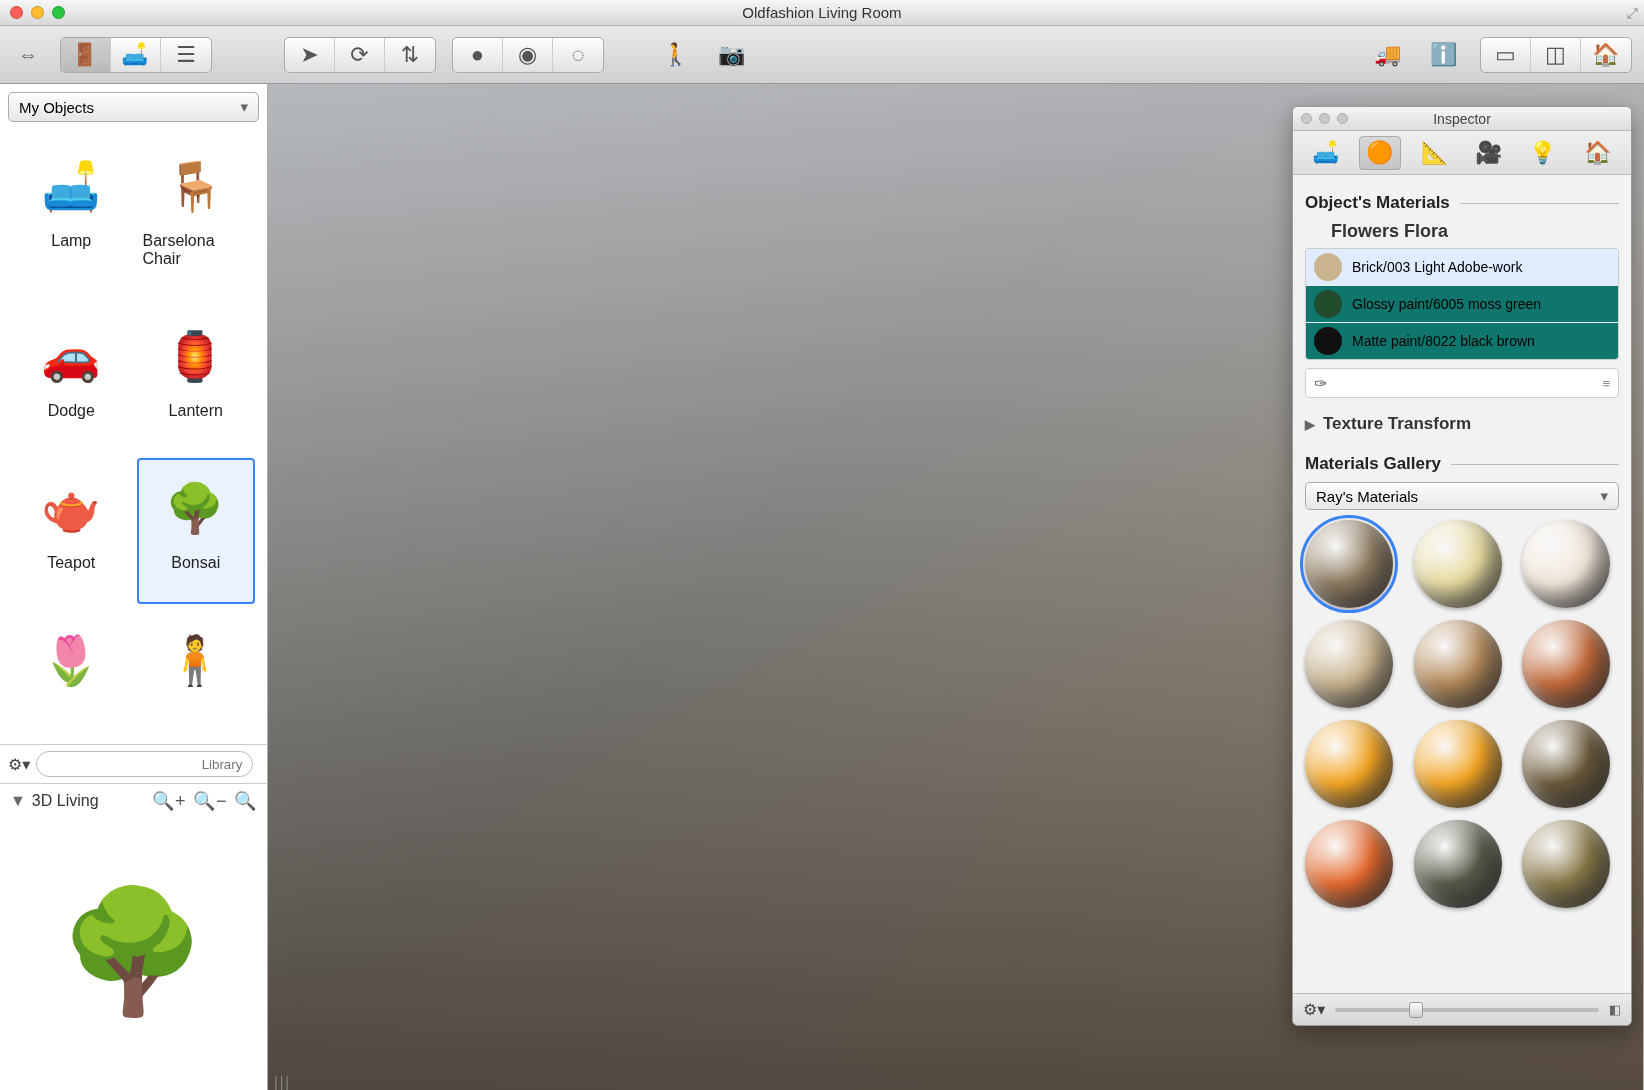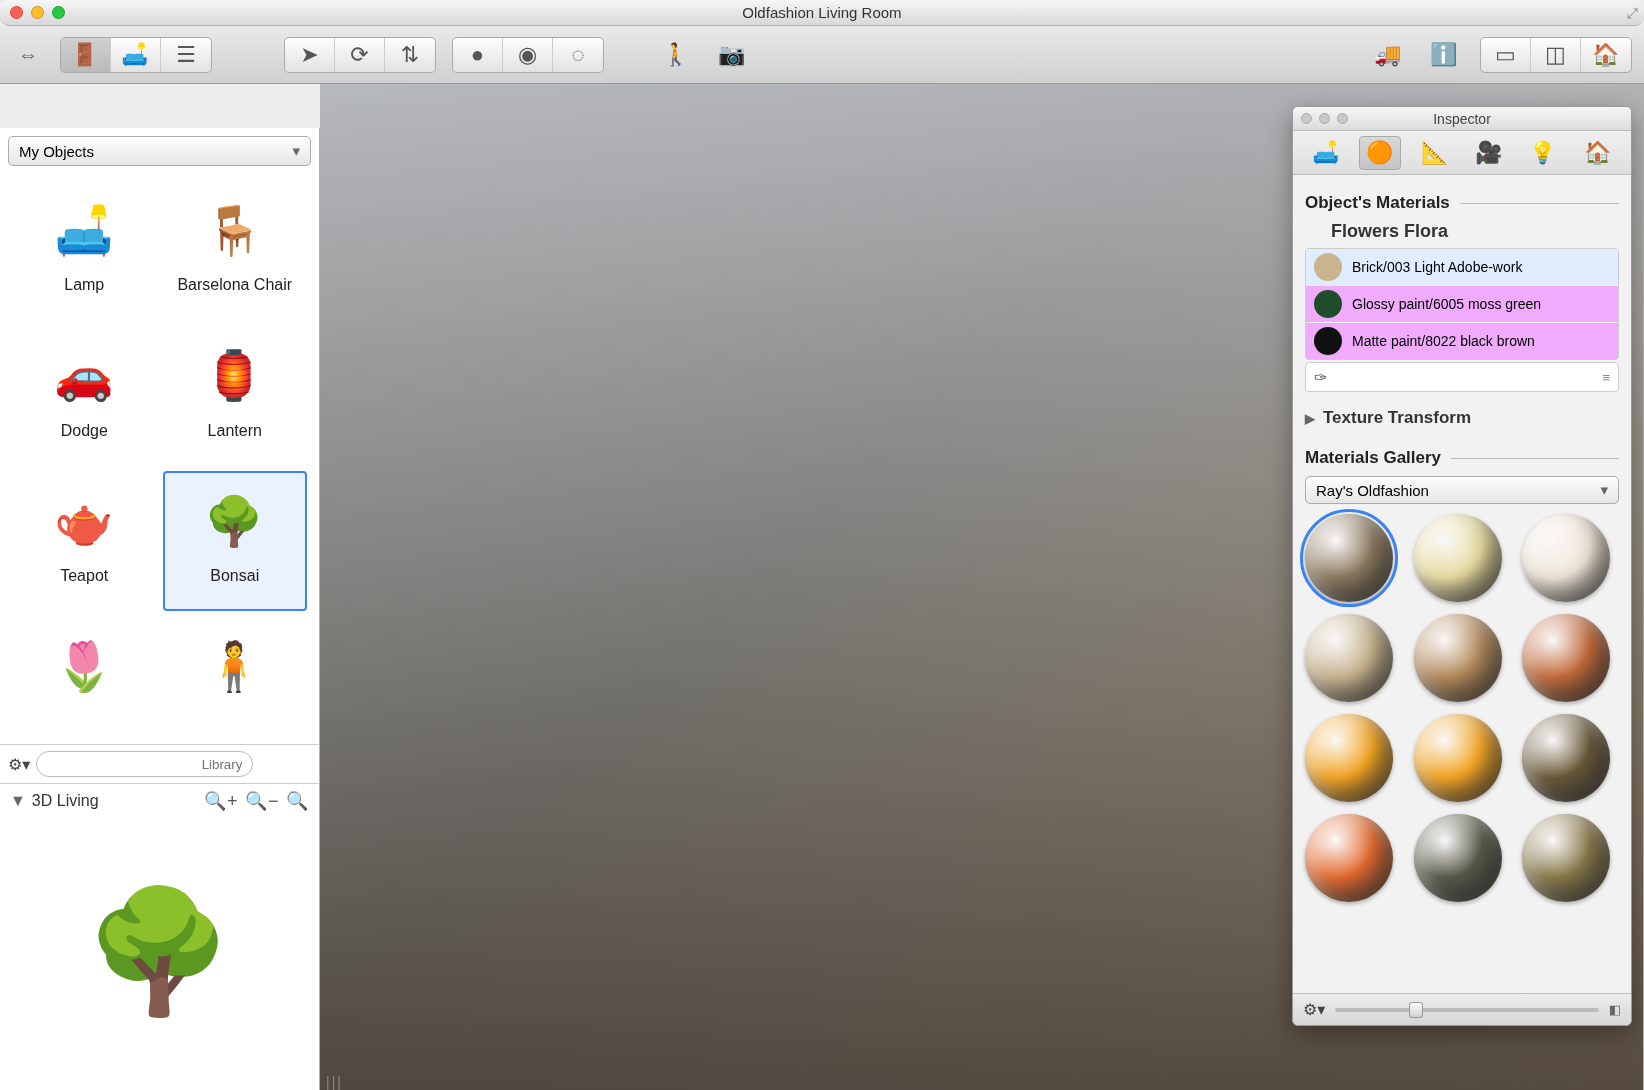--- a/index.html
+++ b/index.html
@@ -13,21 +13,20 @@
 }
 
 
 .titlebar {
   height: 26px;
   background: linear-gradient(#f6f6f6, #d8d8d8);
   border-bottom: 1px solid #b0b0b0;
   display: flex;
   align-items: center;
   position: relative;
-  border-radius: 9px;
 }
 .traffic-lights { display: flex; gap: 8px; padding-left: 10px; }
 .traffic-light { width: 13px; height: 13px; border-radius: 50%; border: 1px solid rgba(0,0,0,0.2); }
 .tl-close { background: #ff5f57; }
 .tl-min { background: #ffbd2e; }
 .tl-max { background: #28c940; }
 .title-text { position: absolute; left: 50%; transform: translateX(-50%); color: #333; font-size: 15px; }
 .maximize-corner { position: absolute; right: 6px; top: 5px; color: #888; font-size: 14px; }
 
 
@@ -64,26 +63,25 @@
 .spacer { flex: 1; }
 
 
 .main {
   display: flex;
   height: calc(100% - 84px);
 }
 
 
 .sidebar {
-  width: 320px;
+  width: 268px;
   background: #fff;
   border-right: 1px solid #b0b0b0;
   display: flex;
   flex-direction: column;
-  margin-top: 44px;
 }
 .dropdown {
   margin: 8px;
   height: 30px;
   background: linear-gradient(#fdfdfd, #e6e6e6);
   border: 1px solid #aaa;
   border-radius: 5px;
   display: flex;
   align-items: center;
   padding: 0 10px;
@@ -240,21 +238,21 @@
   font-weight: bold;
   font-size: 17px;
   color: #222;
   margin: 8px 0;
   white-space: nowrap;
 }
 .section-header .line { flex: 1; height: 1px; background: #bbb; margin-left: 10px; }
 
 .obj-name { font-weight: bold; font-size: 18px; margin: 4px 0 6px 26px; color: #333; }
 
-.mat-list { background: #f0abfc; border: 1px solid #ccc; border-radius: 4px; margin-bottom: 2px; }
+.mat-list { background: #0f766e; border: 1px solid #ccc; border-radius: 4px; margin-bottom: 8px; }
 .mat-row {
   display: flex;
   align-items: center;
   padding: 4px 8px;
   border-bottom: 1px solid #eee;
   cursor: pointer;
 }
 .mat-row:last-child { border-bottom: none; }
 .mat-row.selected { background: #e0ecff; }
 .mat-swatch { width: 28px; height: 28px; border-radius: 50%; margin-right: 10px; flex-shrink: 0; }
@@ -516,21 +514,21 @@
       <span class="tri">▶</span>
       <span>Texture Transform</span>
     </div>
 
     <div class="section-header" style="margin-top:14px">
       <span>Materials Gallery</span>
       <span class="line"></span>
     </div>
 
     <div class="gallery-dropdown">
-      <span>Ray's Oldfashion</span>
+      <span>Ray's Materials</span>
       <span class="chev">▾</span>
     </div>
 
     <div class="mat-gallery" id="mat-gallery">
         <div class="mat-sphere selected" style="background: radial-gradient(circle at 35% 30%, rgba(255, 255, 255, 0.533), rgb(141, 122, 95) 45%, rgba(0, 0, 0, 0.667) 100%);"></div>
         <div class="mat-sphere" style="background: radial-gradient(circle at 35% 30%, rgba(255, 255, 255, 0.533), rgb(232, 220, 160) 45%, rgba(0, 0, 0, 0.667) 100%);"></div>
         <div class="mat-sphere" style="background: radial-gradient(circle at 35% 30%, rgba(255, 255, 255, 0.533), rgb(240, 230, 216) 45%, rgba(0, 0, 0, 0.667) 100%);"></div>
         <div class="mat-sphere" style="background: radial-gradient(circle at 35% 30%, rgba(255, 255, 255, 0.533), rgb(201, 180, 142) 45%, rgba(0, 0, 0, 0.667) 100%);"></div>
         <div class="mat-sphere" style="background: radial-gradient(circle at 35% 30%, rgba(255, 255, 255, 0.533), rgb(181, 138, 90) 45%, rgba(0, 0, 0, 0.667) 100%);"></div>
         <div class="mat-sphere" style="background: radial-gradient(circle at 35% 30%, rgba(255, 255, 255, 0.533), rgb(196, 106, 58) 45%, rgba(0, 0, 0, 0.667) 100%);"></div>

